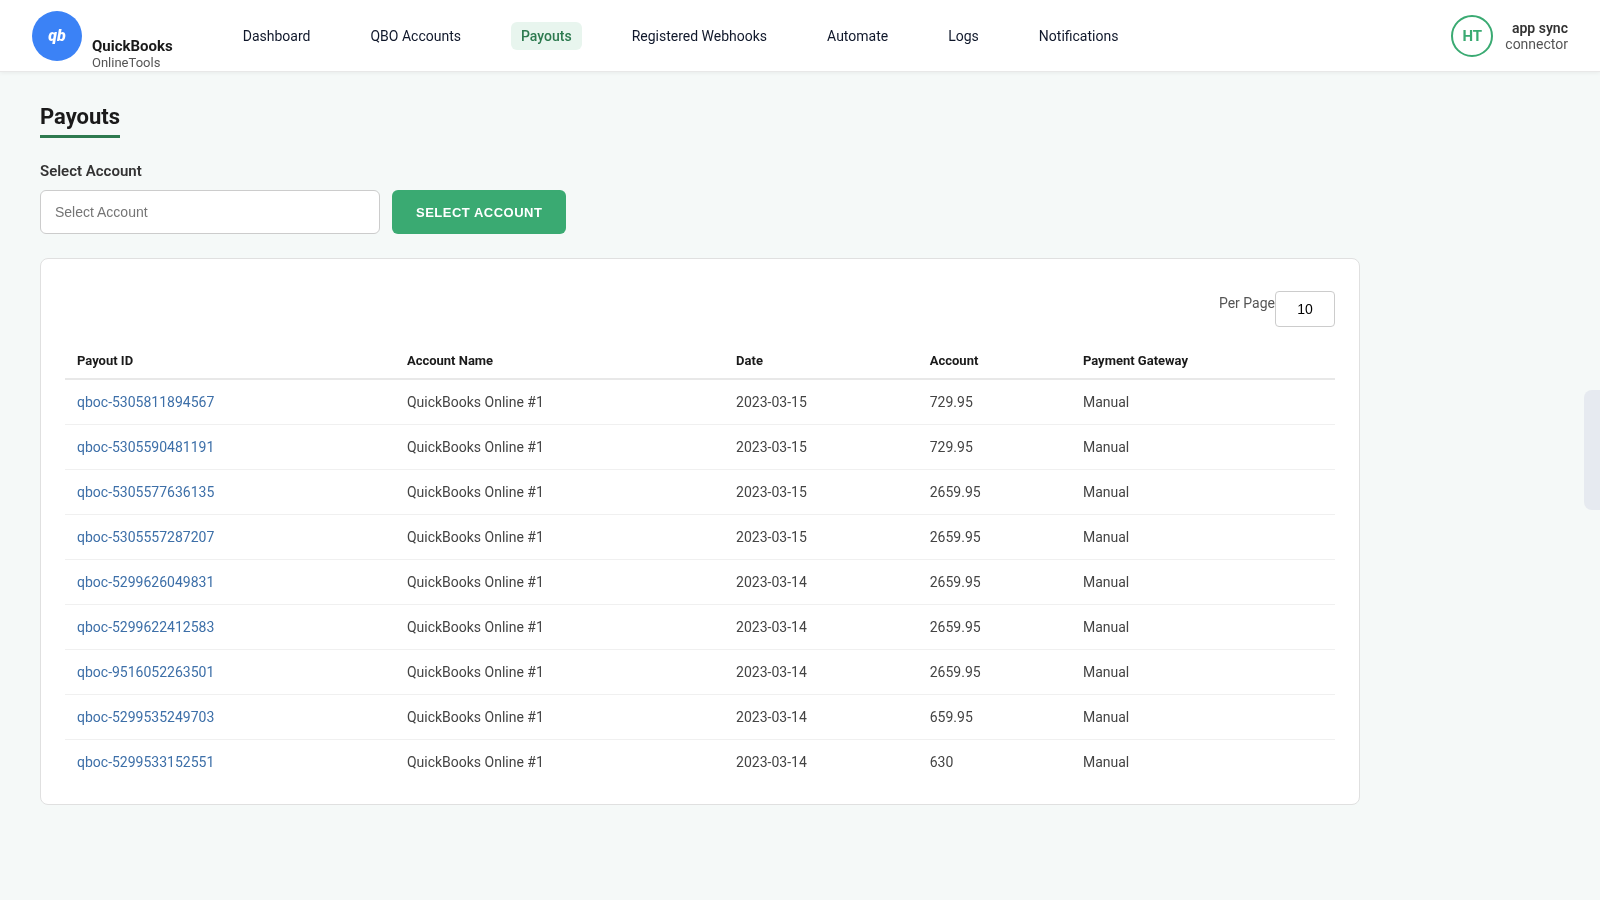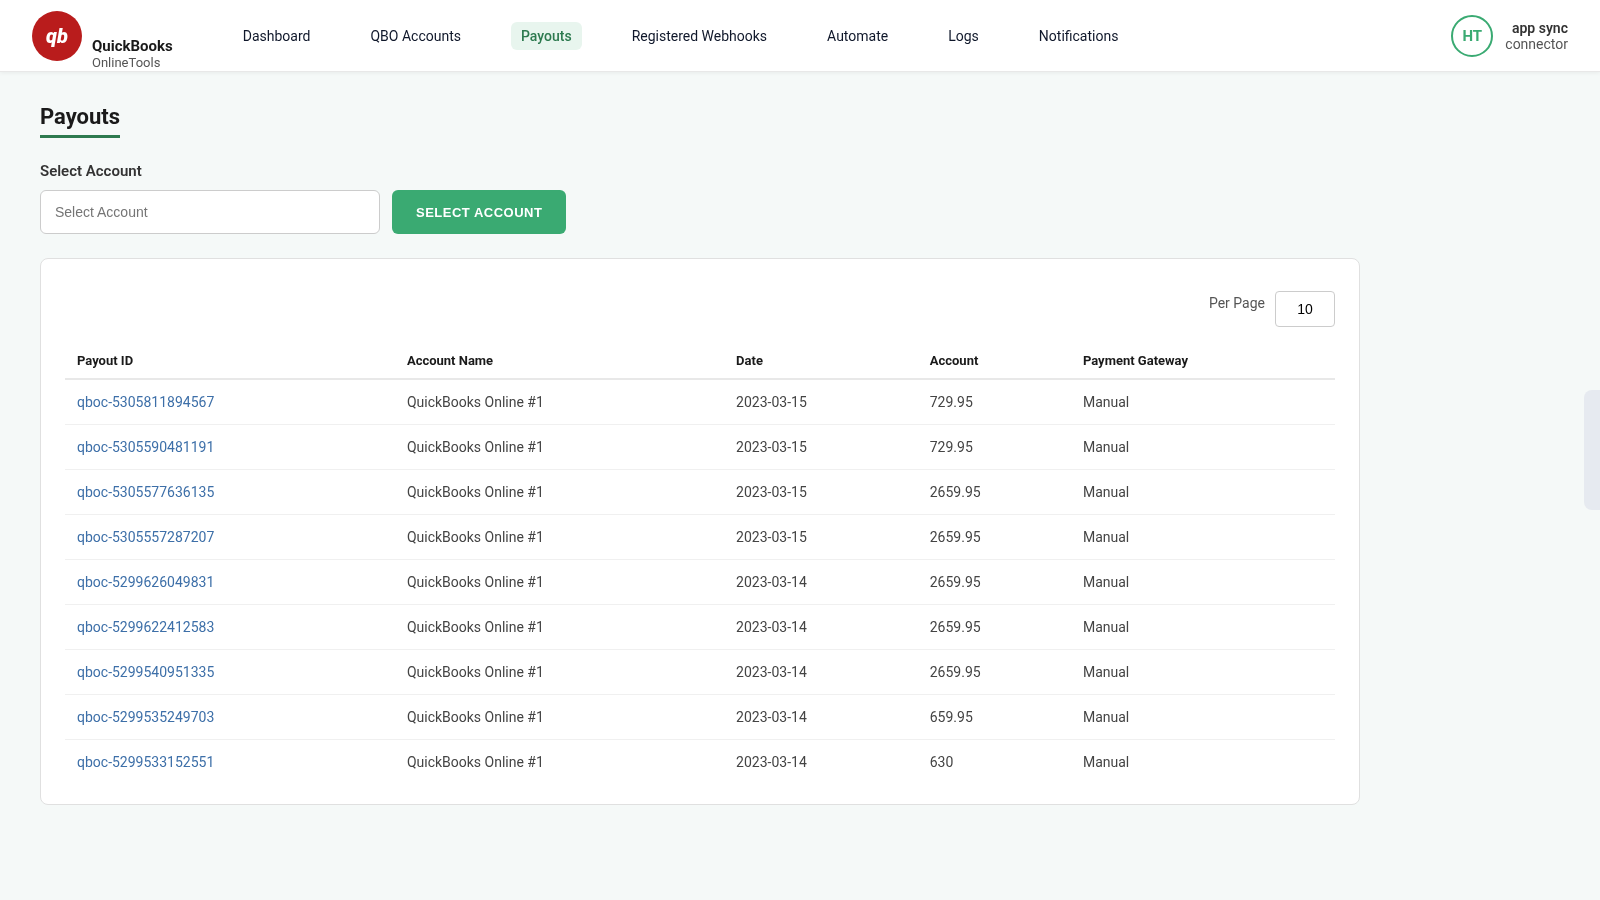--- a/index.html
+++ b/index.html
@@ -18,28 +18,28 @@
     .logo-area {
       display: flex;
       align-items: center;
       gap: 10px;
       margin-right: 60px;
       text-decoration: none;
     }
     .logo-icon {
       width: 50px;
       height: 50px;
-      background: #b91c1c;
+      background: #3b82f6;
       border-radius: 50%;
       display: flex;
       align-items: center;
       justify-content: center;
       color: #fff;
       font-weight: 900;
-      font-size: 20px;
+      font-size: 16px;
       font-style: italic;
     }
     .logo-text {
       display: flex;
       flex-direction: column;
       line-height: 1.2;
     }
     .logo-text .brand { font-weight: 700; font-size: 15px; color: #1a1a1a; margin-top: 37px; }
     .logo-text .sub { font-size: 13px; color: #555; }
 
@@ -156,21 +156,20 @@
     }
     .table-header-row {
       display: flex;
       justify-content: flex-end;
       align-items: center;
       margin-bottom: 16px;
     }
     .per-page-label {
       font-size: 14px;
       color: #555;
-      margin-right: 10px;
     }
     .per-page-input {
       width: 60px;
       height: 36px;
       border: 1px solid #ccc;
       border-radius: 4px;
       text-align: center;
       font-size: 14px;
       outline: none;
       margin-top: 12px;
@@ -310,21 +309,21 @@
       <td>Manual</td>
     </tr>
           <tr>
       <td class="payout-id">qboc-5299622412583</td>
       <td>QuickBooks Online #1</td>
       <td>2023-03-14</td>
       <td>2659.95</td>
       <td>Manual</td>
     </tr>
           <tr>
-      <td class="payout-id">qboc-5299540951335</td>
+      <td class="payout-id">qboc-9516052263501</td>
       <td>QuickBooks Online #1</td>
       <td>2023-03-14</td>
       <td>2659.95</td>
       <td>Manual</td>
     </tr>
           <tr>
       <td class="payout-id">qboc-5299535249703</td>
       <td>QuickBooks Online #1</td>
       <td>2023-03-14</td>
       <td>659.95</td>

